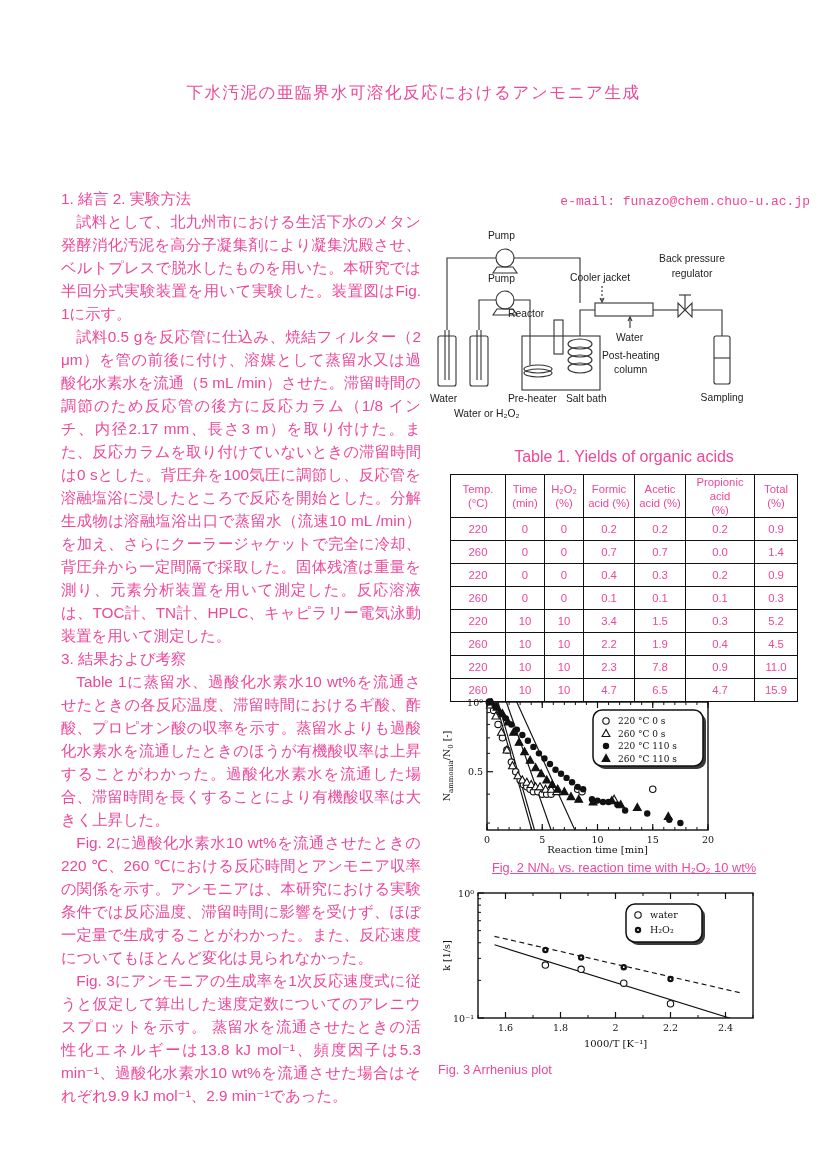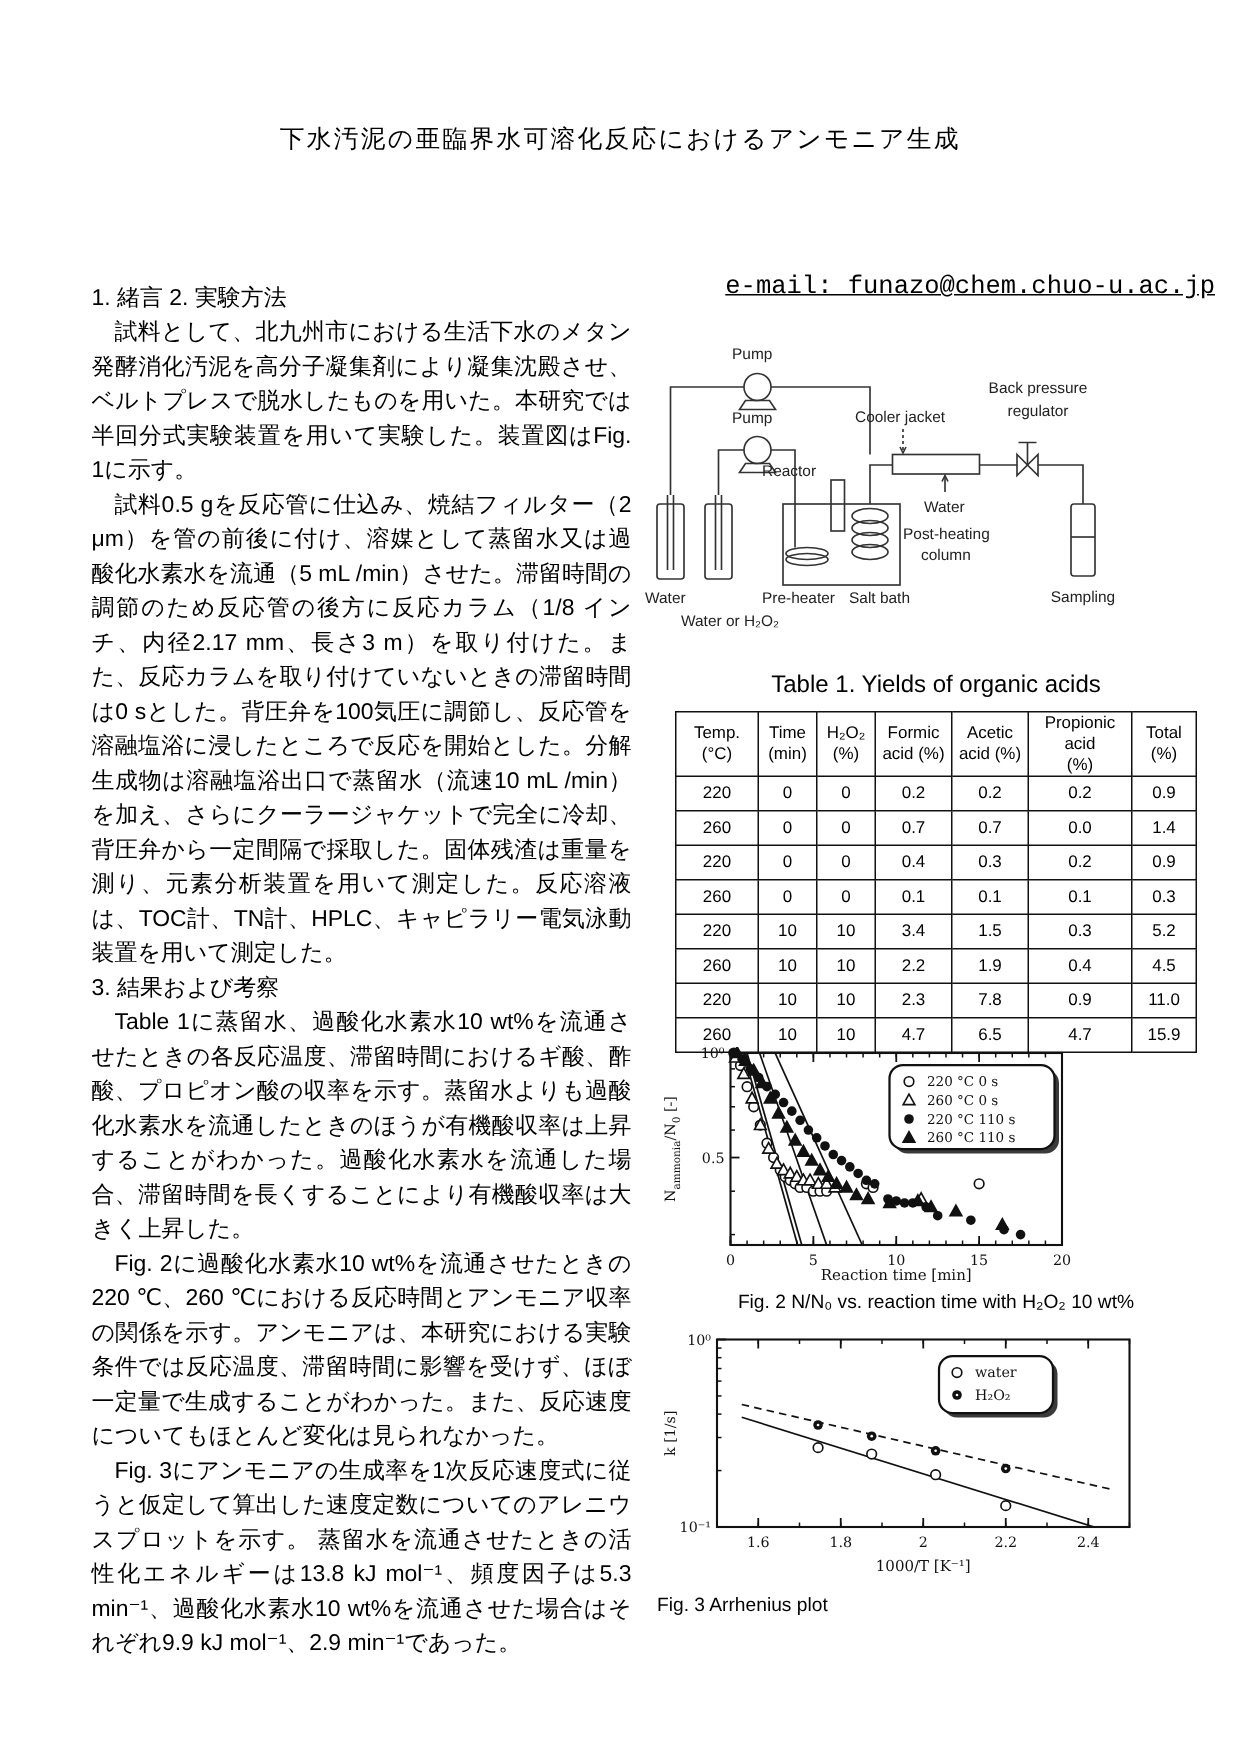--- a/index.html
+++ b/index.html
@@ -1,38 +1,38 @@
 <!DOCTYPE html>
 <html><head>
 <meta charset="utf-8">
 <style>
   html,body{margin:0;padding:0;background:#fff;}
   .page{position:relative;width:827px;height:1170px;background:#fff;overflow:hidden;
-        font-family:"Liberation Sans","DejaVu Sans",sans-serif;color:#000000;}
+        font-family:"Liberation Sans","DejaVu Sans",sans-serif;color:#ec4899;}
   .title{position:absolute;top:82px;left:0;width:100%;text-align:center;
          font-size:16.5px;letter-spacing:1.5px;}
   .authors{position:absolute;top:134px;left:0;width:799px;text-align:right;font-size:13.5px;}
   .left-col{position:absolute;left:61px;top:187px;width:360px;font-size:15.3px;
             line-height:23px;text-align:justify;}
   .left-col h3{margin:0;font-size:15.3px;font-weight:normal;display:inline-block;}
   .left-col p{margin:0;text-indent:1em;}
   .right-col{position:absolute;left:438px;top:182px;width:374px;height:960px;}
-  .email{position:absolute;top:0;left:0;width:372px;text-align:right;
-         font-family:"Liberation Mono","DejaVu Sans Mono",monospace;font-size:17px;text-decoration:underline;}
+  .email{position:absolute;top:12px;left:0;width:372px;text-align:right;
+         font-family:"Liberation Mono","DejaVu Sans Mono",monospace;font-size:13px;}
   .fig1-wrap{position:absolute;top:36px;left:-8px;width:390px;}
   .fig1-caption{position:absolute;top:230px;left:0;width:372px;text-align:center;font-size:12.8px;}
   .table-wrap{position:absolute;top:266px;left:0;width:372px;}
   .table-title{text-align:center;font-size:16px;margin-bottom:8px;}
   table.t1{border-collapse:collapse;margin-left:12px;font-size:11.3px;}
   table.t1 th,table.t1 td{border:1px solid #111;text-align:center;padding:0 3px;}
   table.t1 th{font-weight:normal;height:40px;vertical-align:middle;line-height:1.25;}
   table.t1 td{height:22px;margin-top:16px;}
   .c0{width:48px}.c1{width:32px}.c2{width:32px}.c3{width:44px}.c4{width:44px}.c5{width:62px}.c6{width:36px}
   .fig2-wrap{position:absolute;top:516px;left:0;width:372px;}
-  .fig2-caption{position:absolute;top:678px;left:0;width:372px;text-align:center;font-size:12.8px;}
+  .fig2-caption{position:absolute;top:678px;left:0;width:372px;text-align:center;font-size:12.8px;text-decoration:underline;}
   .fig3-wrap{position:absolute;top:704px;left:0;width:372px;}
   .fig3-caption{position:absolute;top:880px;left:0;width:372px;text-align:left;font-size:12.8px;}
   svg text{fill:#111;}
   .schem{stroke:#333;fill:none;stroke-width:1.1;}
   .schem-label{font-size:10.3px;font-family:"Liberation Sans","DejaVu Sans",sans-serif;stroke:none;fill:#222;}
 </style>
 </head>
 <body>
 
 <div class="page">

